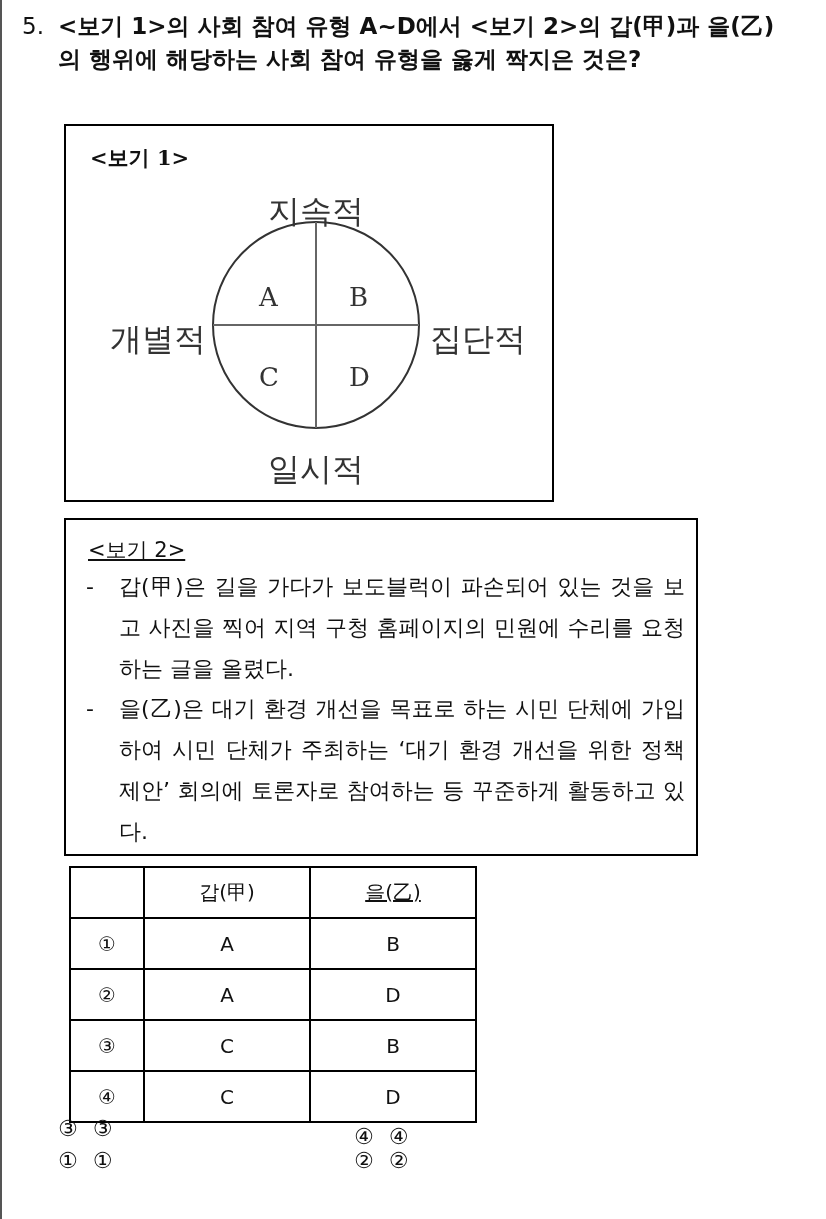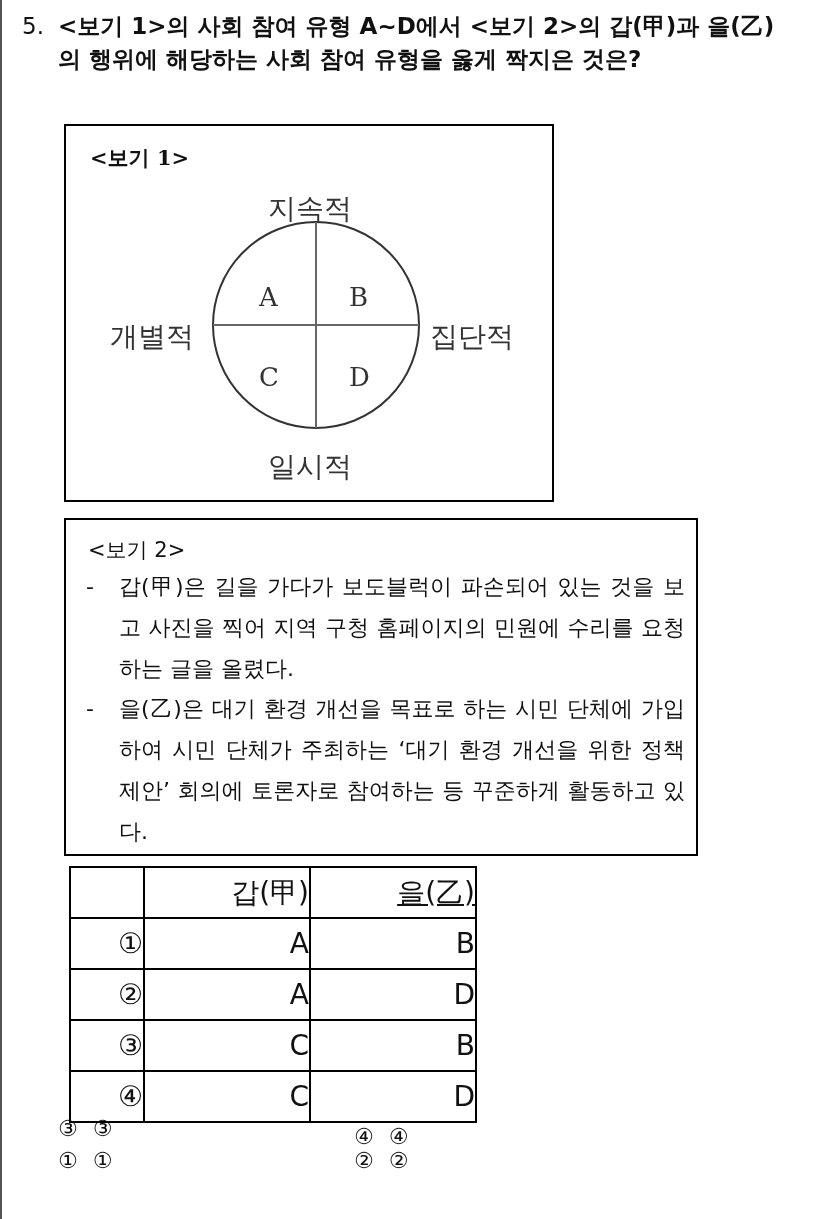--- a/index.html
+++ b/index.html
@@ -3,28 +3,28 @@
 <meta charset="utf-8">
 <style>
   html, body { margin:0; padding:0; background:#fff; }
   body { width:826px; height:1219px; position:relative; overflow:hidden; font-family:"DejaVu Sans", sans-serif; color:#111; }
   .leftrule { position:absolute; left:0; top:0; width:2px; height:1219px; background:#555; }
   .q { position:absolute; left:22px; top:10px; width:790px; font-size:23px; line-height:33px; }
   .q .num { position:absolute; left:0; top:0; }
   .q .txt { position:absolute; left:36px; top:0; width:720px;font-weight:bold; }
   .box1 { position:absolute; left:64px; top:124px; width:490px; height:378px; border:2px solid #000; box-sizing:border-box; }
   .box1 .title { position:absolute; left:24px; top:18px; font-size:21px; font-family:"DejaVu Serif", serif;font-weight:bold; }
-  .lbl { position:absolute; font-family:"DejaVu Serif", serif; font-size:28px; color:#333; }
+  .lbl { position:absolute; font-family:"DejaVu Serif", serif; font-size:32px; color:#333; }
   .box2 { position:absolute; left:64px; top:518px; width:634px; height:338px; border:2px solid #000; box-sizing:border-box; }
-  .box2 .title { position:absolute; left:22px; top:16px; font-size:21px; }
+  .box2 .title { position:absolute; left:22px; top:16px; font-size:21px;text-decoration:underline; }
   .box2 .item { position:absolute; left:20px; font-size:22px; line-height:41px; width:600px; }
   .box2 .item .dash { position:absolute; left:0; top:0; }
   .box2 .item .body { position:absolute; left:26px; top:0; width:566px; text-align:justify;margin-left:7px; }
   table.ans { position:absolute; left:69px; top:866px; border-collapse:collapse; }
-  table.ans td { border:2px solid #000; height:49px; text-align:right; font-size:28px; padding:0; }
+  table.ans td { border:2px solid #000; height:49px; text-align:center; font-size:20px; padding:0; }
   .c0 { width:72px; } .c1 { width:164px; } .c2 { width:164px;text-decoration:underline; }
   .choice { position:absolute; font-size:22px; }
 </style>
 </head>
 <body>
 
 <div class="leftrule"></div>
 
 <div class="q">
   <span class="num">5.</span>

